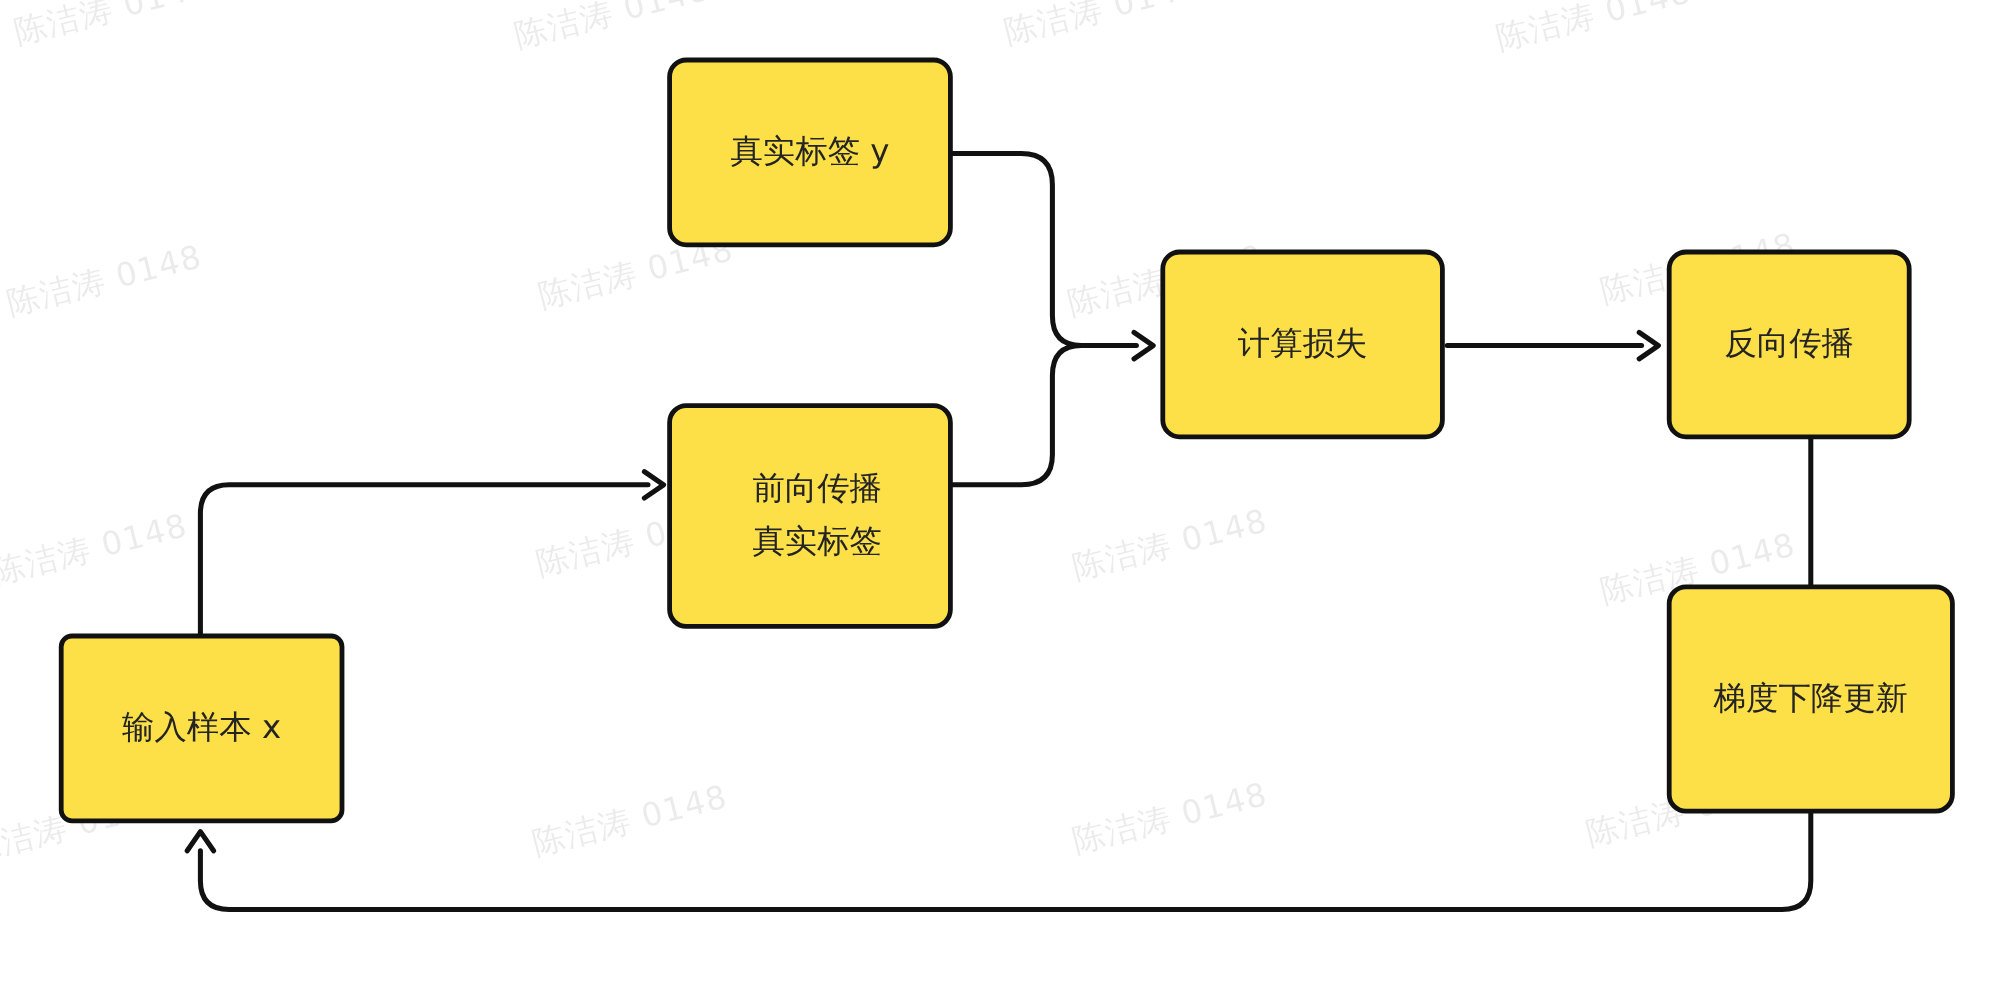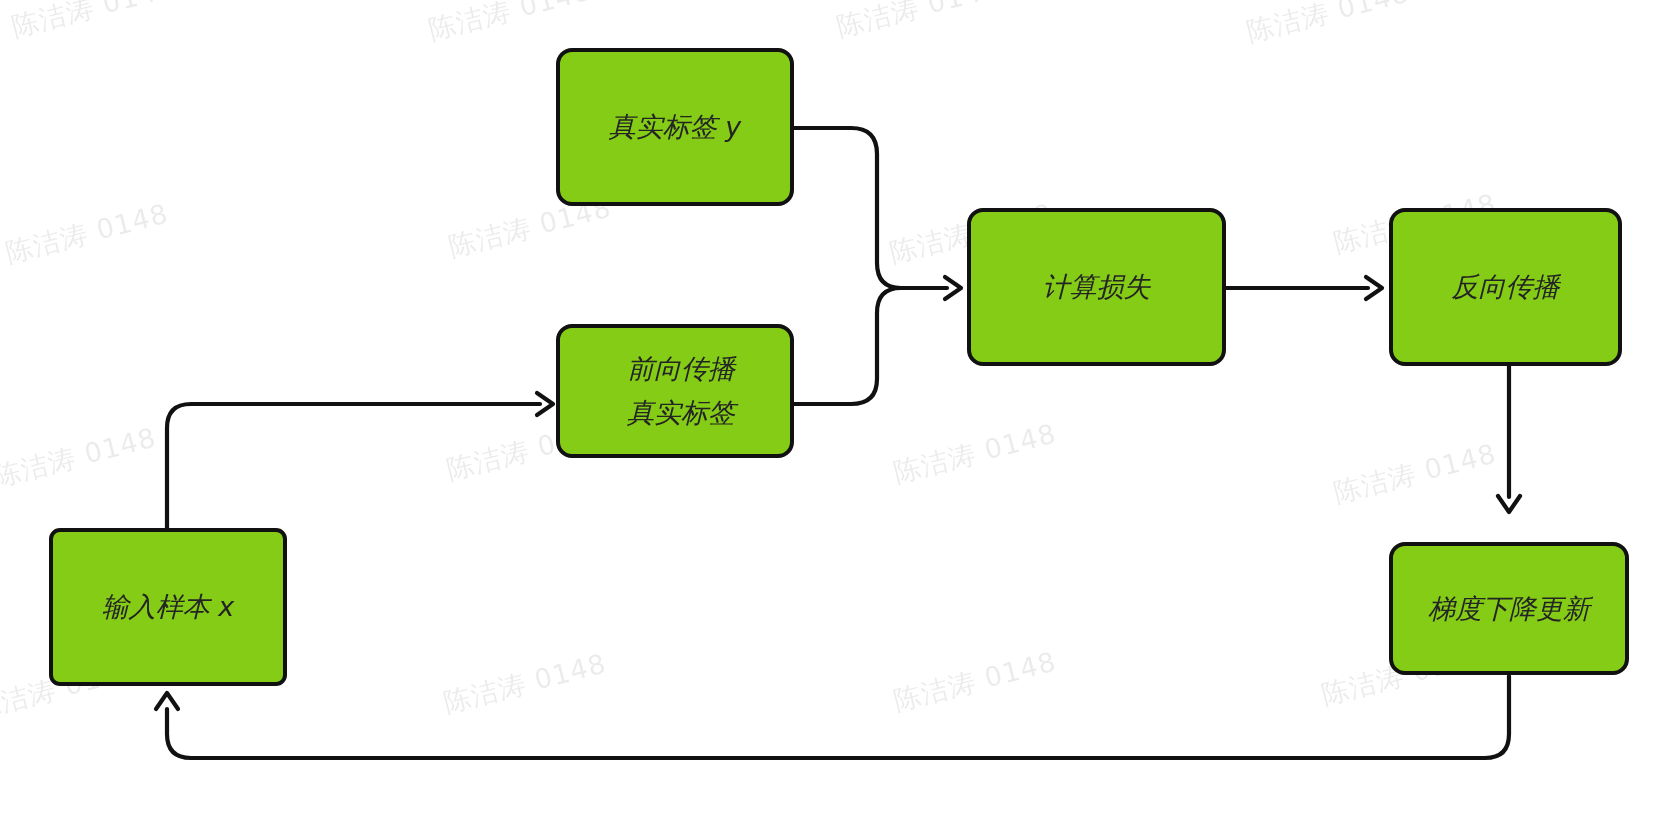--- a/index.html
+++ b/index.html
@@ -18,41 +18,40 @@
     transform:rotate(-14deg);
     transform-origin:left top;
     user-select:none;
     pointer-events:none;
     letter-spacing:1px;
   }
   .edges{position:absolute;left:0;top:0;}
   .node{
     position:absolute;
     box-sizing:border-box;
-    background:#84cc16;
+    background:#fde047;
     border:4.5px solid #111111;
     border-radius:16px;
     display:flex;
     flex-direction:column;
     align-items:center;
     justify-content:center;
     text-align:center;
     font-size:27px;
     line-height:1.62;
     color:#242424;
-    font-style:italic;
   }
   .node .ln{white-space:nowrap;}
   
   #n-true-label{left:556px;top:48px;width:238px;height:158px;}
-  #n-forward{left:556px;top:324px;width:238px;height:134px;padding-left:12px;}
+  #n-forward{left:556px;top:336px;width:238px;height:188px;padding-left:12px;}
   #n-input{left:49px;top:528px;width:238px;height:158px;border-radius:11px;}
-  #n-loss{left:967px;top:208px;width:259px;height:158px;}
-  #n-backprop{left:1389px;top:208px;width:233px;height:158px;}
-  #n-update{left:1389px;top:542px;width:240px;height:133px;}
+  #n-loss{left:967px;top:208px;width:237px;height:158px;}
+  #n-backprop{left:1389px;top:208px;width:204px;height:158px;}
+  #n-update{left:1389px;top:487px;width:240px;height:191px;}
 </style>
 </head>
 <body>
 
 <div class="canvas">
 
   <div id="wm-layer">
       <div class="wm" style="left: 8px; top: 10px;">陈洁涛 0148</div>
       <div class="wm" style="left: 425px; top: 13px;">陈洁涛 0148</div>
       <div class="wm" style="left: 833px; top: 10px;">陈洁涛 0148</div>

